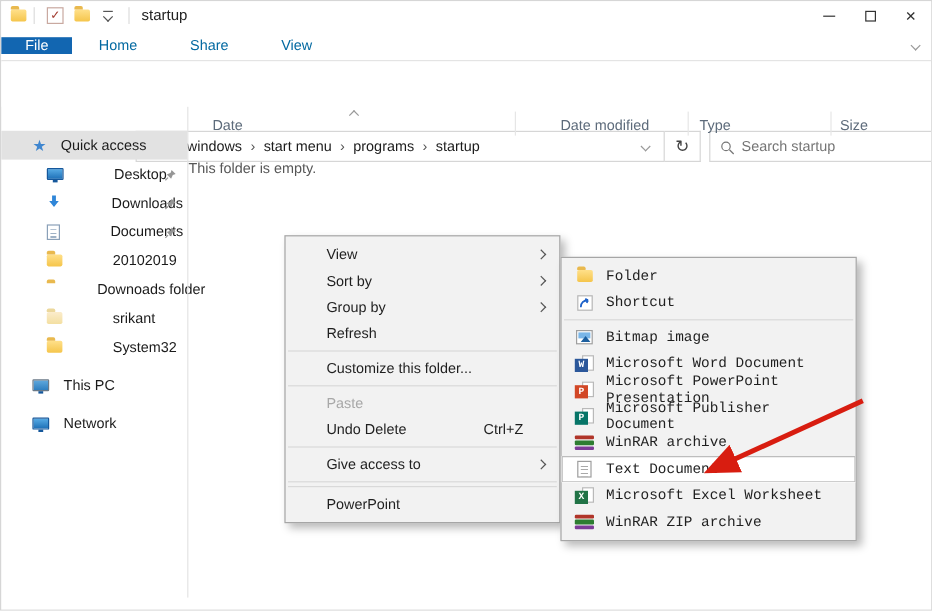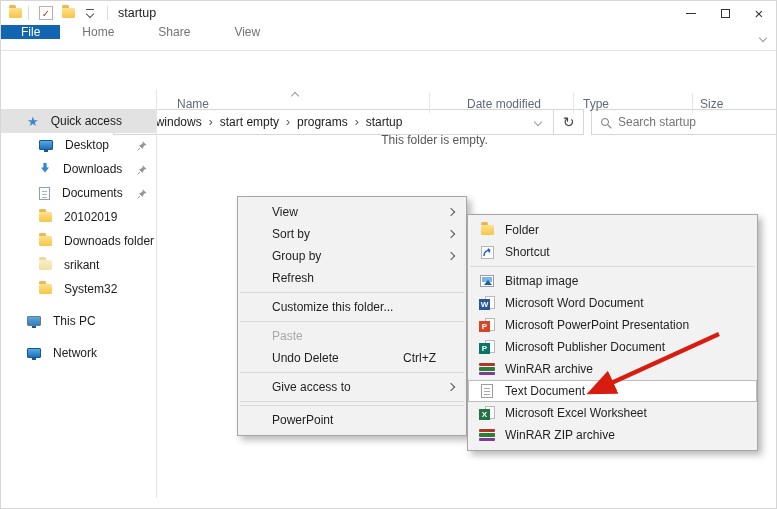--- a/index.html
+++ b/index.html
@@ -59,22 +59,22 @@
   .office-ic .badge { position:absolute; left:0; bottom:0; width:11px; height:11px; color:#fff; font-size:8px; font-weight:bold;
     display:flex; align-items:center; justify-content:center; }
   .badge.word { background:#2b579a; } .badge.ppt { background:#d24726; }
   .badge.pub { background:#077568; } .badge.excel { background:#217346; }
   .winrar-ic { display:inline-flex; flex-direction:column; gap:1px; width:16px; }
   .winrar-ic span { height:3.5px; border-radius:1px; }
   .winrar-ic .b1 { background:#b03529; } .winrar-ic .b2 { background:#2e7d32; } .winrar-ic .b3 { background:#7d3c98; }
   .pin-svg { flex:none; }
 
   
-  .tabsrow { position:absolute; left:0; top:24px; width:100%; height:26px; display:flex; align-items:flex-start; border-bottom:1px solid #e4e4e4; background:#fff; }
-  .tab { display:flex; align-items:center; justify-content:center; padding:0 22px; color:#737373; }
+  .tabsrow { position:absolute; left:0; top:24px; width:100%; height:26px; display:flex; align-items:center; border-bottom:1px solid #e4e4e4; background:#fff; }
+  .tab { display:flex; align-items:center; justify-content:center; padding:0 22px; color:#0369a1; }
   .tab.file { background:var(--accent_blue,#1266b1); color:#fff; padding:0 20px; }
   .ribbon-collapse { position:absolute; right:10px; bottom:6px; }
 
   
   .addr-row { position:absolute; left:0; top:51px; width:100%; height:37px; background:#fff; }
   .nav-btn { position:absolute; top:57px; height:26px; display:flex; align-items:center; justify-content:center; font-size:15px; }
   .addr-box { position:absolute; left:112px; top:57px; width:441px; height:26px; border:1px solid #d6d6d6; background:#fff;
     display:flex; align-items:center; padding:0 8px; gap:7px; }
   .addr-box .crumb { color:#1b1b1b; }
   .addr-box .bsep { color:#555; }
@@ -85,30 +85,30 @@
     display:flex; align-items:center; padding:0 9px; gap:9px; }
   .search-box input { border:none; outline:none; flex:1; font:inherit; color:#333; min-width:0; }
   .search-box input::placeholder { color:#757575; }
 
   
   .main { position:absolute; left:0; top:88px; width:100%; height:409px; display:flex; }
   .sidebar { width:155px; flex:none; padding-top:20px; }
   .side-item { position:relative; height:24px; display:flex; align-items:center; }
   .side-item .lbl { margin-left:12px; white-space:nowrap; }
   .side-item.lvl0 { padding-left:26px; }
-  .side-item.lvl1 { padding-left:38px; }
+  .side-item.lvl1 { padding-left:38px;gap:30px; }
   .side-item.sel { background:#e2e2e2; }
   .side-item .pin { position:absolute; right:9px; top:7px; }
   .side-item.gap { margin-top:8px; }
   .content { flex:1; position:relative; border-left:1px solid #e4e4e4; }
   .cols { position:relative; height:26px; }
   .colh { position:absolute; top:8px; color:#5d6b7b; }
   .col-sep { position:absolute; top:4px; width:1px; height:20px; background:#e6e6e6; }
   .sort-chev { position:absolute; left:135px; top:4px; }
-  .empty-msg { position:absolute; left:0; top:44px; width:555px; text-align:center; color:#575757; }
+  .empty-msg { position:absolute; left:0; top:44px; width:555px; text-align:left; color:#575757; }
 
   
   .menu { position:absolute; background:#f2f2f2; border:1px solid #a6a6a6; box-shadow:4px 4px 7px rgba(0,0,0,.28); padding:4px 0; }
   .mi { position:relative; height:22px; line-height:22px; padding-left:34px; color:#1f1f1f; }
   .mi.disabled { color:#a8a8a8; }
   .mi .mi-chev { position:absolute; right:12px; top:8px; }
   .mi .mi-shortcut { position:absolute; right:30px; }
   .mi.hl, .smi.hl { background:#fff; box-shadow:inset 0 0 0 1px #bdbdbd; }
   .msep { height:1px; background:#d9d9d9; margin:3px 2px; }
   .smi { height:22px; display:flex; align-items:center; padding:0 10px; gap:9px; color:#1f1f1f; }
@@ -160,21 +160,21 @@
     <span class="nav-btn" style="left:32px;width:24px;color:#bdbdbd;">→</span>
     <span class="nav-btn" style="left:56px;width:14px;">
         <i class="chev down lite"></i>
       </span>
     <span class="nav-btn" style="left:70px;width:24px;color:#3b3b3b;">↑</span>
     <div class="addr-box">
       <span class="folder-ic small"></span>
       <span class="bsep">«</span>
       <span class="crumb">windows</span>
       <span class="bsep">›</span>
-      <span class="crumb">start empty</span>
+      <span class="crumb">start menu</span>
       <span class="bsep">›</span>
       <span class="crumb">programs</span>
       <span class="bsep">›</span>
       <span class="crumb">startup</span>
       <i class="chev down lite addr-chev"></i>
     </div>
     <div class="refresh-box">↻</div>
     <div class="search-box">
       <span class="mag"></span>
       <input type="text" placeholder="Search startup" style="">
@@ -234,21 +234,21 @@
         <span class="lbl">This PC</span>
       </div>
       <div class="side-item lvl0 gap">
         <span class="monitor-ic"></span>
         <span class="lbl">Network</span>
       </div>
     </div>
 
     <div class="content">
       <div class="cols">
-        <span class="colh" style="left:20px;">Name</span>
+        <span class="colh" style="left:20px;">Date</span>
         <i class="chev up lite sort-chev"></i>
         <span class="colh" style="left:282px;margin-left:28px;">Date modified</span>
         <span class="colh" style="left:426px;">Type</span>
         <span class="colh" style="left:543px;">Size</span>
         <span class="col-sep" style="left:272px;"></span>
         <span class="col-sep" style="left:416px;"></span>
         <span class="col-sep" style="left:535px;"></span>
       </div>
       <div class="empty-msg">This folder is empty.</div>
     </div>
@@ -287,21 +287,21 @@
       <span>Give access to</span>
       <i class="chev right mi-chev"></i>
     </div>
     <div class="msep"></div>
     <div class="msep"></div>
     <div class="mi">
       <span>PowerPoint</span>
     </div>
   </div>
 
-  <div class="menu" style="left:466px;top:213px;width:291px;">
+  <div class="menu" style="left:466px;top:213px;width:247px;font-family:Liberation Mono, monospace;">
     <div class="smi">
       <span class="ic">
           <span class="folder-ic small"></span>
         </span>
       <span>Folder</span>
     </div>
     <div class="smi">
       <span class="ic">
           <span class="shortcut-ic">
             <svg width="9" height="9" viewBox="0 0 9 9">

